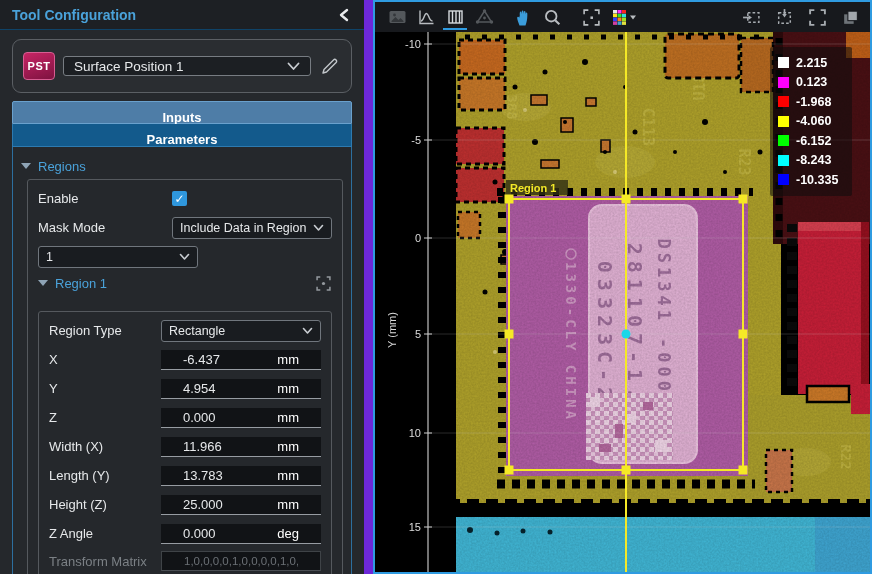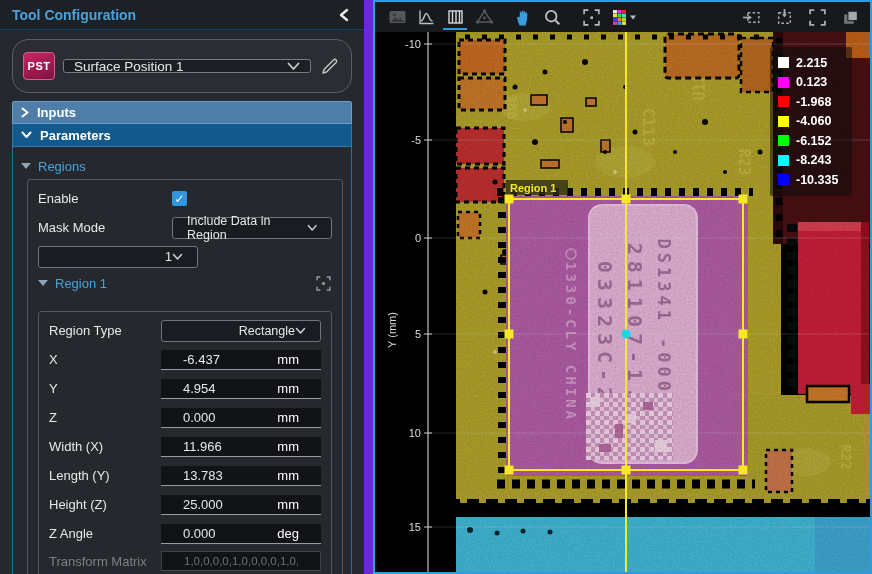--- a/index.html
+++ b/index.html
@@ -7,50 +7,50 @@
   .app{position:relative;width:872px;height:574px;background:#6d28d9;display:flex;
        font-family:"Liberation Sans","DejaVu Sans",sans-serif;color:#e6e8ea;overflow:hidden;}
 
   
   .left-panel{width:364px;height:574px;background:#25282c;display:flex;flex-direction:column;overflow:hidden;}
   .panel-header{height:30px;display:flex;align-items:center;padding:0 10px 0 12px;background:#1d2024;
                 border-bottom:1px solid #0f4368;}
   .panel-title{color:#4aa2da;font-weight:bold;font-size:14px;flex:1;}
   .collapse-btn{width:20px;height:20px;display:flex;align-items:center;justify-content:center;cursor:pointer;}
 
-  .tool-card{margin:9px 12px 8px 12px;border:1px solid #5b5f64;border-radius:16px;background:#2a2d31;
+  .tool-card{margin:9px 12px 8px 12px;border:1px solid #5b5f64;border-radius:9px;background:#2a2d31;
              padding:12px 10px;display:flex;align-items:center;gap:8px;}
   .pst-badge{width:32px;height:28px;border-radius:4px;border:1px solid #d75e92;
              background:linear-gradient(160deg,#c72565,#7e1240);color:#fff;font-weight:bold;font-size:11px;
              display:flex;align-items:center;justify-content:center;letter-spacing:.5px;}
-  .tool-select{flex:1;height:14px;background:#1c1f23;border:1px solid #777c82;border-radius:3px;
+  .tool-select{flex:1;height:20px;background:#1c1f23;border:1px solid #777c82;border-radius:3px;
                display:flex;align-items:center;padding:0 10px;font-size:13.5px;cursor:pointer;}
   .tool-select .sel-text{flex:1;}
   .edit-btn{width:22px;height:22px;display:flex;align-items:center;justify-content:center;cursor:pointer;}
 
   .accordion{height:23px;margin:0 12px;display:flex;align-items:center;gap:8px;padding:0 8px;
-             font-weight:bold;font-size:13px;color:#fff;cursor:pointer;}
+             font-weight:bold;font-size:13px;color:#fff;cursor:pointer;flex-direction:column;}
   .accordion.inputs{background:#4e7da7;border:1px solid #6aa1cd;border-radius:2px 2px 0 0;}
   .accordion.params{background:#135a8c;border:1px solid #2d7ab0;border-top:none;}
 
   .params-body{flex:1;margin:0 12px;border-left:1px solid #2d6f9f;border-right:1px solid #2d6f9f;
                background:#25282c;padding:8px 2px 0 8px;overflow:hidden;}
   .collapsible{display:flex;align-items:center;gap:7px;height:22px;color:#4aa2da;font-size:13px;cursor:pointer;}
   .tri{width:0;height:0;border-left:5px solid transparent;border-right:5px solid transparent;
        border-top:6px solid #8fa4b6;}
   .groupbox{border:1px solid #55595e;border-radius:3px;margin:2px 6px 0 6px;padding:4px 10px 6px 10px;}
   .groupbox.inner{margin:16px 0 8px 0;}
   .row{display:flex;align-items:center;height:29px;}
   .row .lbl{flex:1;font-size:13px;color:#e6e8ea;}
   .row .lbl.disabled{color:#7b8085;}
   .control{width:160px;display:flex;align-items:center;}
   .checkbox{width:15px;height:15px;background:#2f97dd;border-radius:2px;color:#fff;font-size:12px;
             font-weight:bold;display:flex;align-items:center;justify-content:center;cursor:pointer;line-height:1;}
   .sel{width:100%;height:22px;background:#191c20;border:1px solid #70767d;border-radius:3px;
-       display:flex;align-items:center;justify-content:flex-end;padding:0 14px;font-size:12.5px;cursor:pointer;}
+       display:flex;align-items:center;justify-content:space-between;padding:0 7px;font-size:12.5px;cursor:pointer;}
   .numbox{width:100%;height:20px;background:#111316;border-bottom:1px solid #979ca2;
           display:flex;align-items:center;justify-content:space-between;padding:0 22px;font-size:13px;cursor:text;}
   .numbox .unit{color:#fff;}
   .numbox.disabled{border:1px solid #3f4347;border-bottom:1px solid #4a4e53;color:#6b7075;font-size:11.5px;}
   .numbox.disabled .val{overflow:hidden;white-space:nowrap;width:100%;}
   .region1-row{display:flex;align-items:center;height:24px;}
   .region1-row .collapsible{flex:1;}
   .locate-btn{width:18px;height:18px;display:flex;align-items:center;justify-content:center;cursor:pointer;}
 
   

